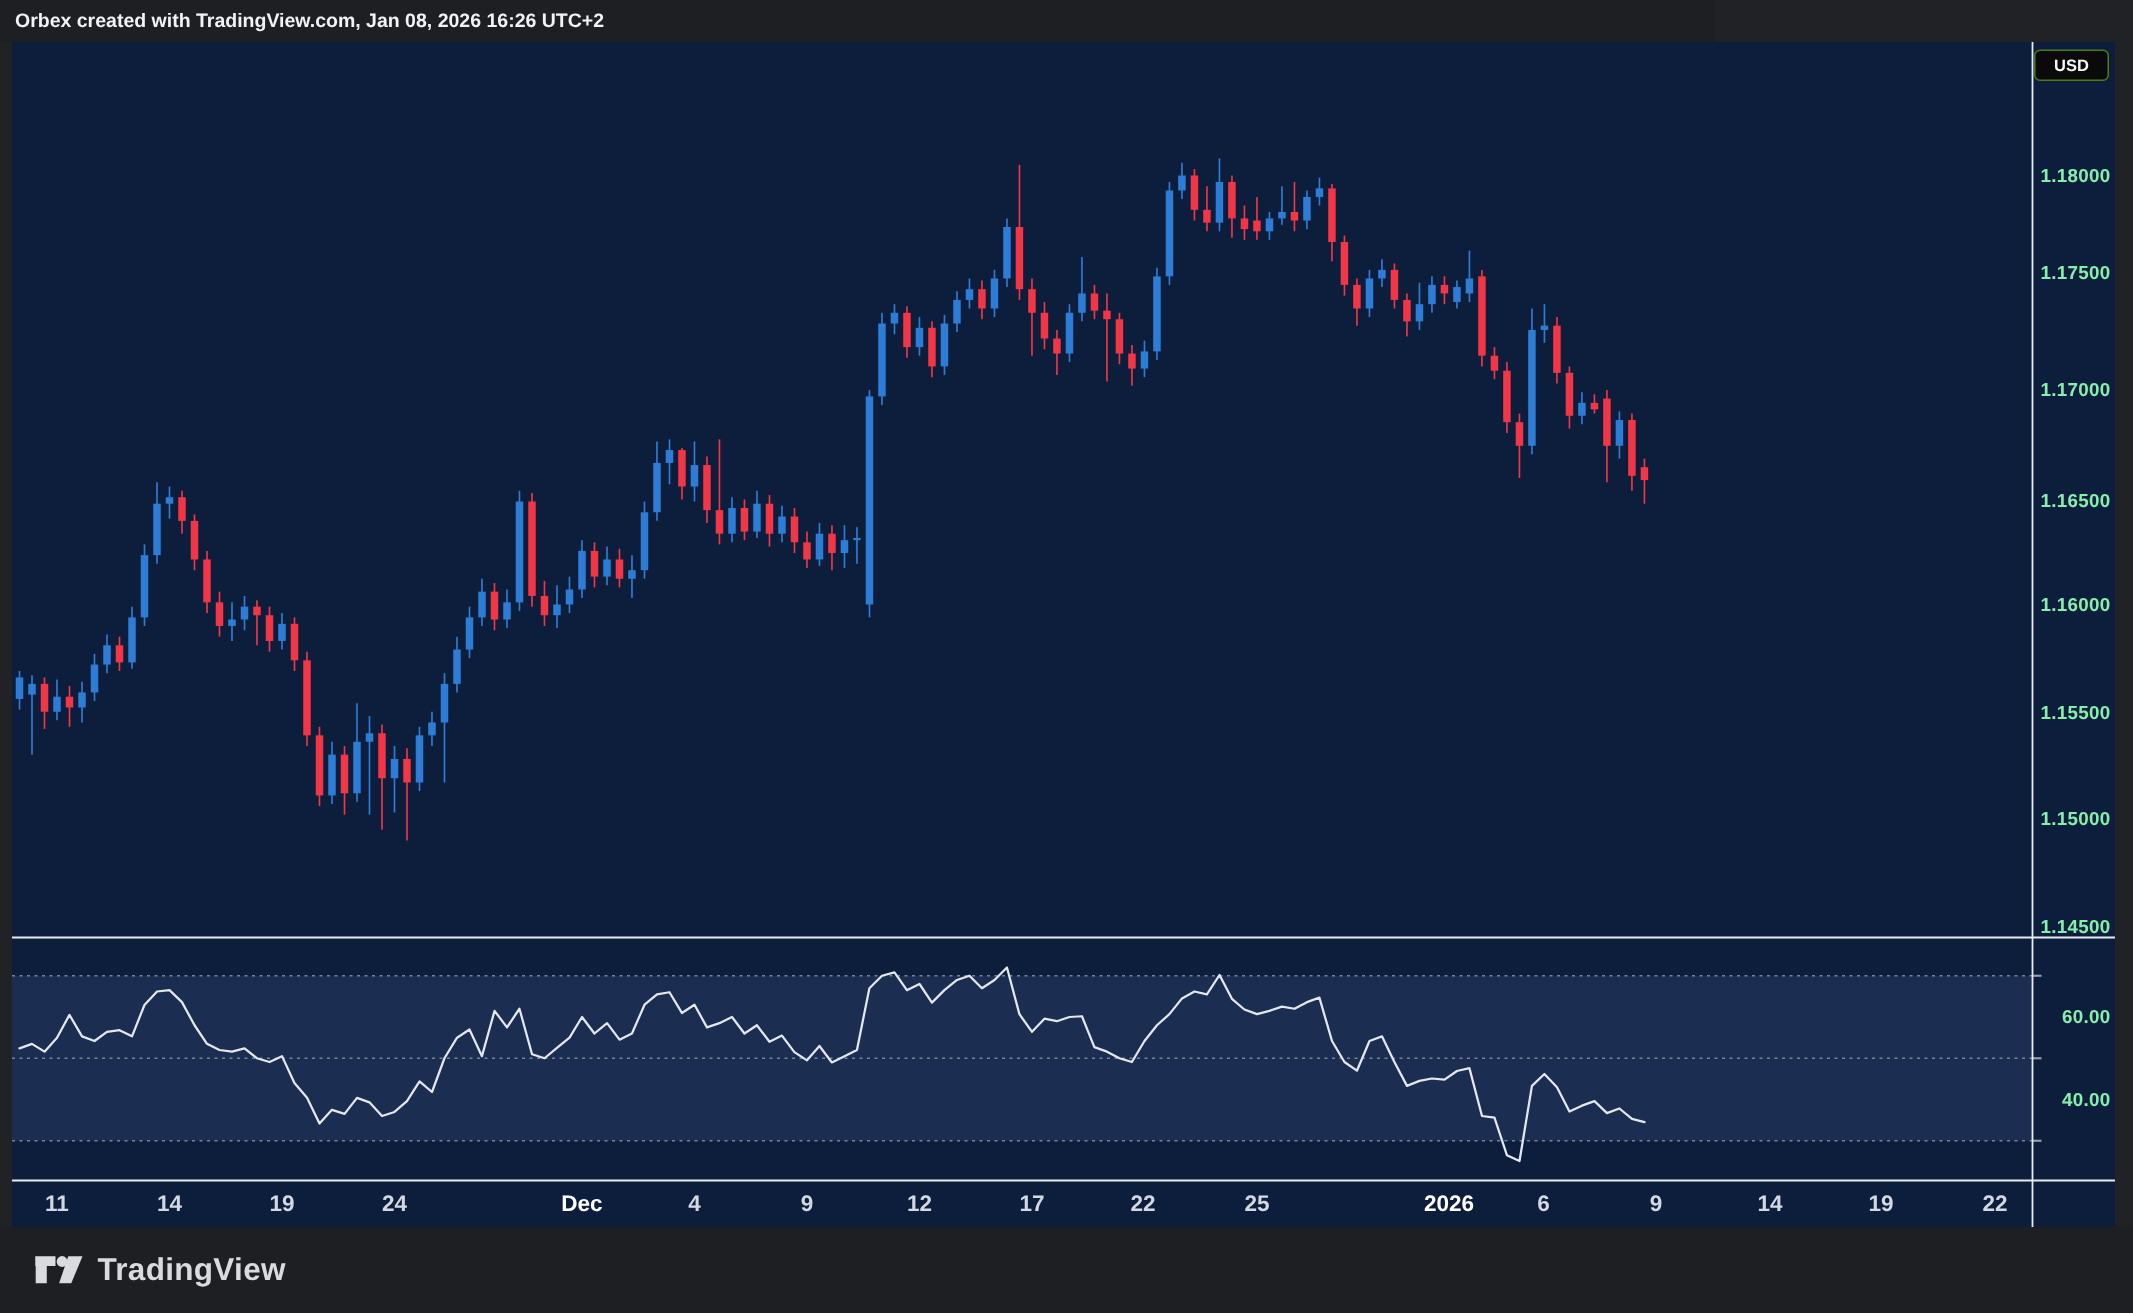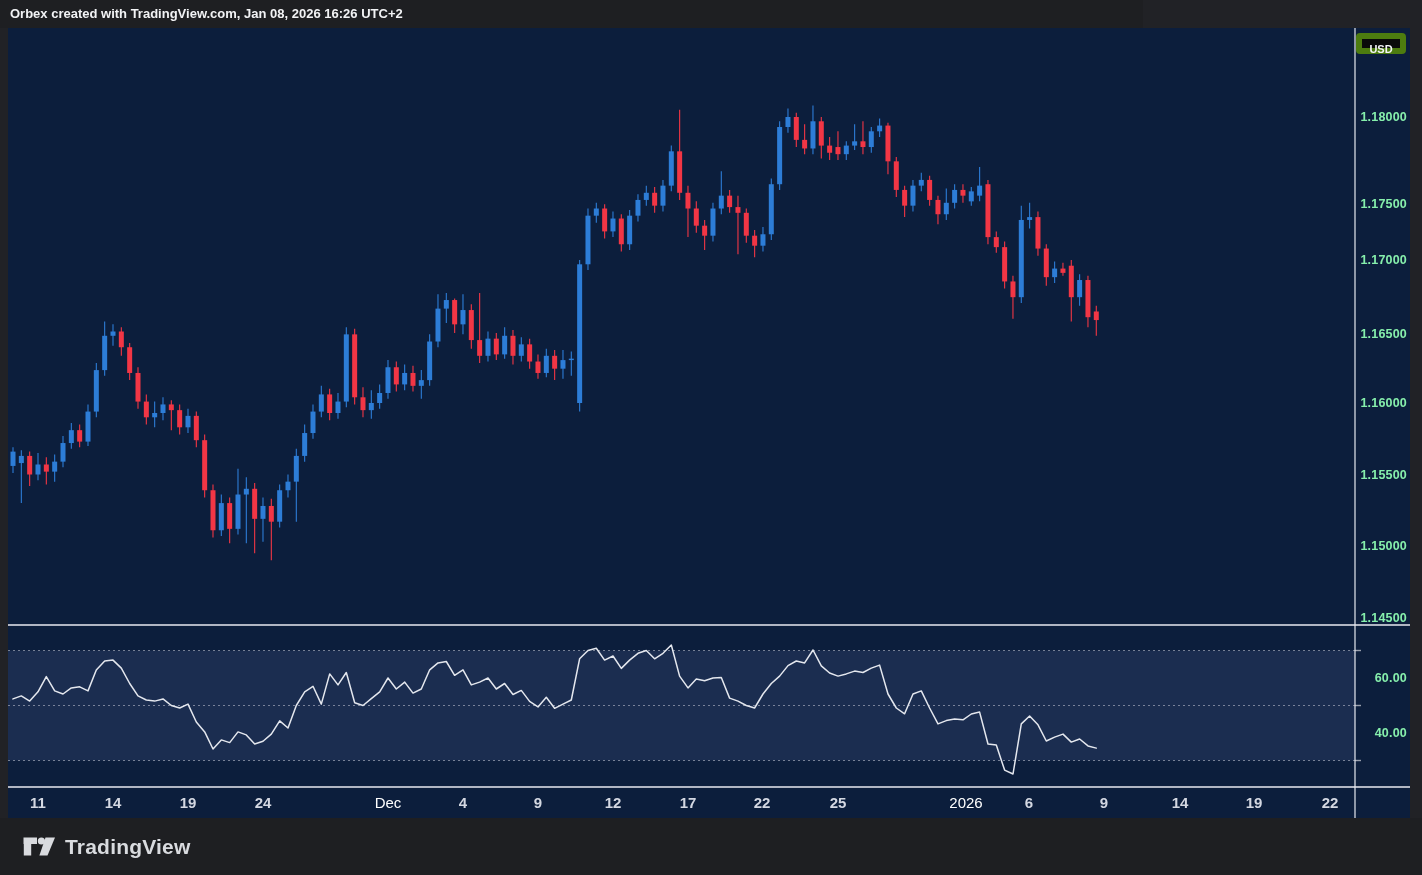--- a/index.html
+++ b/index.html
@@ -24,24 +24,24 @@
     color:#86efac;font-size:12.5px;font-weight:700;height:16px;line-height:16px;
     letter-spacing:0.2px;
   }
   .time-axis{
     position:absolute;left:0;top:760px;width:1402px;height:30px;
   }
   .time-label{
     position:absolute;top:0;width:56px;margin-left:-28px;text-align:center;
     color:#d4d8e2;font-size:15px;font-weight:700;line-height:30px;
   }
-  .time-label.major{color:#ffffff;font-weight:400;}
+  .time-label.major{color:#ffffff;font-weight:700;}
   .usd-button{
     position:absolute;left:1348px;top:5px;width:50px;height:21px;
-    background:#0a0a0a;border:6px solid #4d7c0f;border-radius:4px;
+    background:#0a0a0a;border:1px solid #4d7c0f;border-radius:4px;
     color:#f5f6f8;font-size:11px;font-weight:700;text-align:center;line-height:21px;
     box-sizing:border-box;cursor:pointer;
   }
   .footer{
     position:absolute;left:0;top:818px;width:1422px;height:57px;
     background:#1e1f22;display:flex;align-items:center;
   }
   .tv-logo{margin-left:22px;display:flex;align-items:center;}
   .brand-text{
     color:#d9dbdf;font-size:21px;font-weight:700;margin-left:9px;letter-spacing:0.2px;text-align:center;
@@ -590,21 +590,21 @@
       <polyline points="5.0,670.9 13.3,667.9 21.7,673.1 30.0,663.8 38.3,648.6 46.7,662.9 55.0,666.0 63.3,659.9 71.7,658.8 80.0,662.9 88.3,642.0 96.7,633.0 105.0,632.1 113.3,640.1 121.7,655.5 130.0,667.9 138.3,672.0 146.7,673.1 155.0,670.9 163.3,677.5 171.7,680.0 180.0,676.1 188.3,694.0 196.7,703.9 205.0,721.0 213.3,711.9 221.7,714.6 230.0,703.9 238.3,706.9 246.7,716.0 255.0,713.3 263.3,706.1 271.7,692.9 280.0,700.0 288.3,677.5 296.7,663.8 305.0,658.3 313.3,676.1 321.7,645.9 330.0,656.9 338.3,644.5 346.7,674.8 355.0,677.5 363.3,670.6 371.7,663.8 380.0,650.0 388.3,661.0 396.7,654.1 405.0,665.1 413.3,661.0 421.7,641.8 430.0,634.9 438.3,633.5 446.6,647.3 455.0,641.8 463.3,656.9 471.6,654.1 480.0,650.0 488.3,661.0 496.6,655.5 505.0,666.5 513.3,662.4 521.6,673.4 530.0,678.9 538.3,669.3 546.6,680.3 555.0,676.1 563.3,672.0 571.6,630.8 580.0,622.5 588.3,620.3 596.6,632.1 605.0,628.0 613.3,640.4 621.6,632.1 630.0,625.3 638.3,622.5 646.6,630.8 655.0,625.3 663.3,617.0 671.6,648.1 680.0,659.9 688.3,651.1 696.6,652.8 705.0,650.0 713.3,649.5 721.6,670.1 730.0,673.1 738.3,677.5 746.6,680.0 755.0,666.0 763.3,655.5 771.6,648.1 780.0,637.6 788.3,633.0 796.6,634.9 805.0,622.0 813.3,637.9 821.6,645.0 830.0,648.1 838.3,645.9 846.6,643.1 855.0,644.5 863.3,640.1 871.6,637.1 880.0,666.0 888.3,680.0 896.6,685.8 905.0,666.0 913.3,662.9 921.6,680.0 930.0,695.9 938.3,692.6 946.6,691.0 955.0,691.8 963.3,686.0 971.6,684.1 980.0,716.0 988.3,717.1 996.6,742.1 1005.0,746.0 1013.3,695.9 1021.6,688.0 1030.0,696.8 1038.3,713.0 1046.6,709.1 1055.0,706.1 1063.3,714.1 1071.6,711.0 1080.0,717.9 1088.3,720.1" fill="none" stroke="#e4e7ee" stroke-width="1.5" stroke-linejoin="round" stroke-linecap="round"></polyline>
       <line x1="0" y1="597" x2="1402" y2="597" stroke="#e8eaf0" stroke-width="1.4"></line>
       <line x1="0" y1="759" x2="1402" y2="759" stroke="#e8eaf0" stroke-width="1.4"></line>
       <line x1="1347" y1="0" x2="1347" y2="790" stroke="#e8eaf0" stroke-width="1.2"></line>
     </svg>
 
   <div class="usd-button">USD</div>
 
   <div id="price-axis">
       <div class="axis-label" style="top: 81px;">1.18000</div>
-      <div class="axis-label" style="top: 168px;">1.17500</div>
+      <div class="axis-label" style="top: 146px;">1.17500</div>
       <div class="axis-label" style="top: 224px;">1.17000</div>
       <div class="axis-label" style="top: 298px;">1.16500</div>
       <div class="axis-label" style="top: 367px;">1.16000</div>
       <div class="axis-label" style="top: 438.5px;">1.15500</div>
       <div class="axis-label" style="top: 510px; text-align: right;">1.15000</div>
       <div class="axis-label" style="top: 581.5px;">1.14500</div>
     </div>
   <div id="rsi-axis">
       <div class="axis-label" style="top: 642px;">60.00</div>
       <div class="axis-label" style="top: 697px;">40.00</div>

